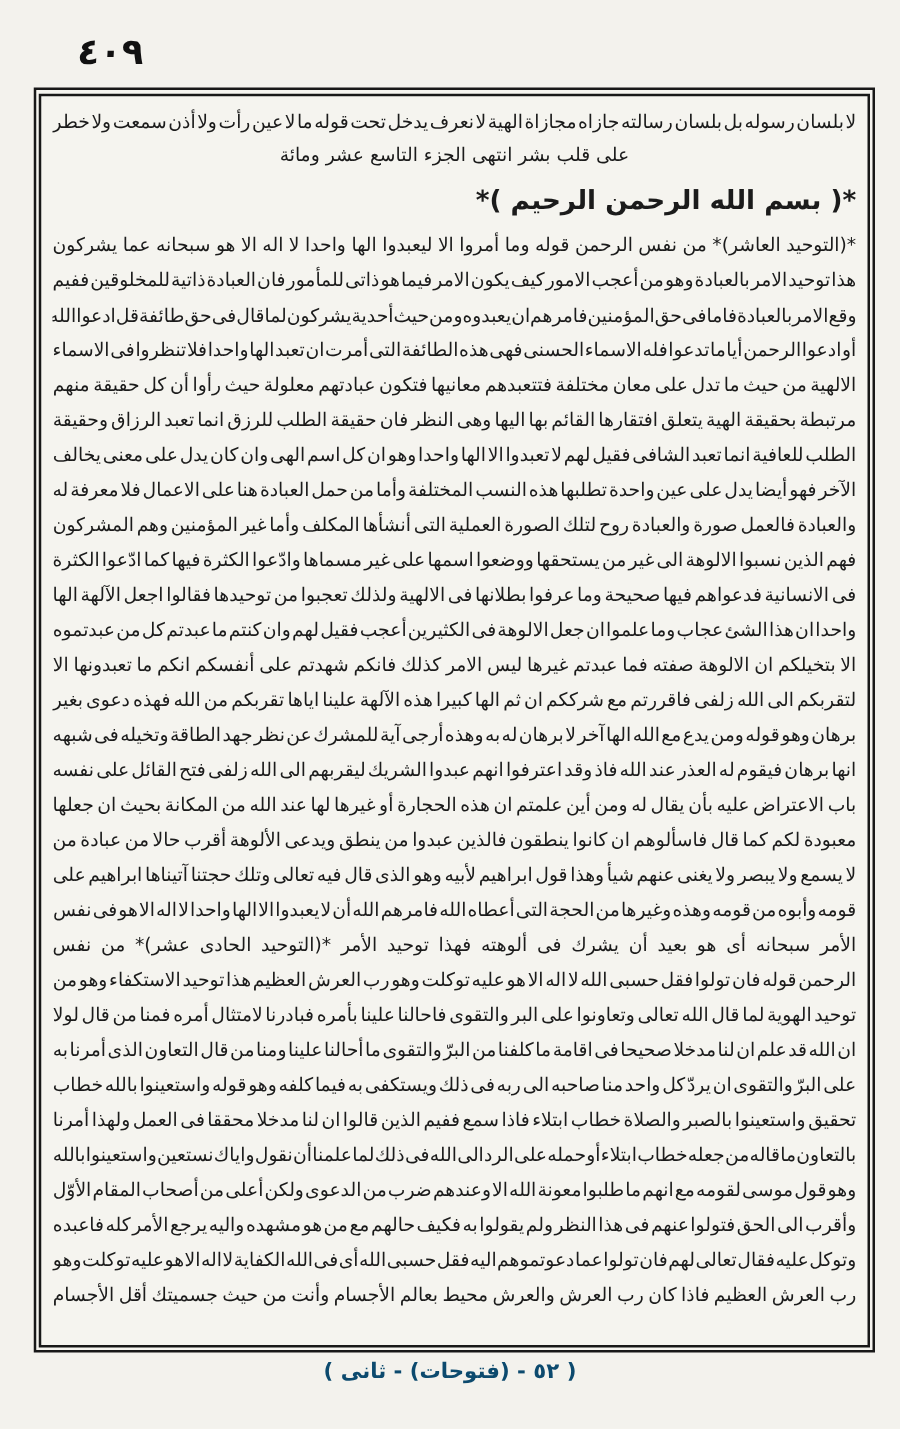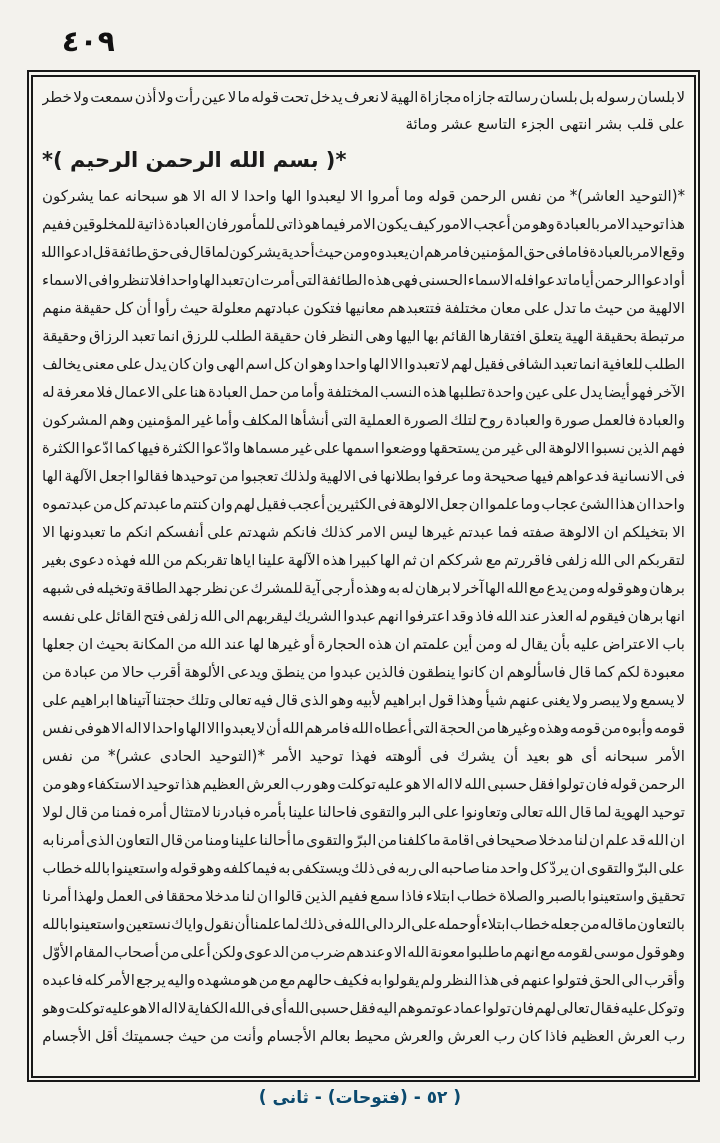--- a/index.html
+++ b/index.html
@@ -21,24 +21,24 @@
     background:#f5f4ef;
     padding:7px 9px 0 9px;
     direction:rtl;
   }
   .intro-line,.body-line{
     height:27px;font-size:15px;line-height:27px;
     display:flex;justify-content:space-between;align-items:center;
     white-space:nowrap;overflow:hidden;
   }
   .intro-center{
-    height:27px;font-size:15px;line-height:27px;text-align:right;
+    height:27px;font-size:15px;line-height:27px;text-align:center;
   }
   .basmala{
-    height:44px;line-height:44px;text-align:left;
+    height:44px;line-height:44px;text-align:right;
     font-size:21px;font-weight:bold;letter-spacing:1px;
   }
   .body-line{height:28px;line-height:28px;}
   .footer-signature{
     position:absolute;left:0;right:0;top:1087px;
     text-align:center;font-size:17px;font-weight:bold;
     direction:rtl;color:#0c4a6e;letter-spacing:1px;
   }
 </style>
 </head>

